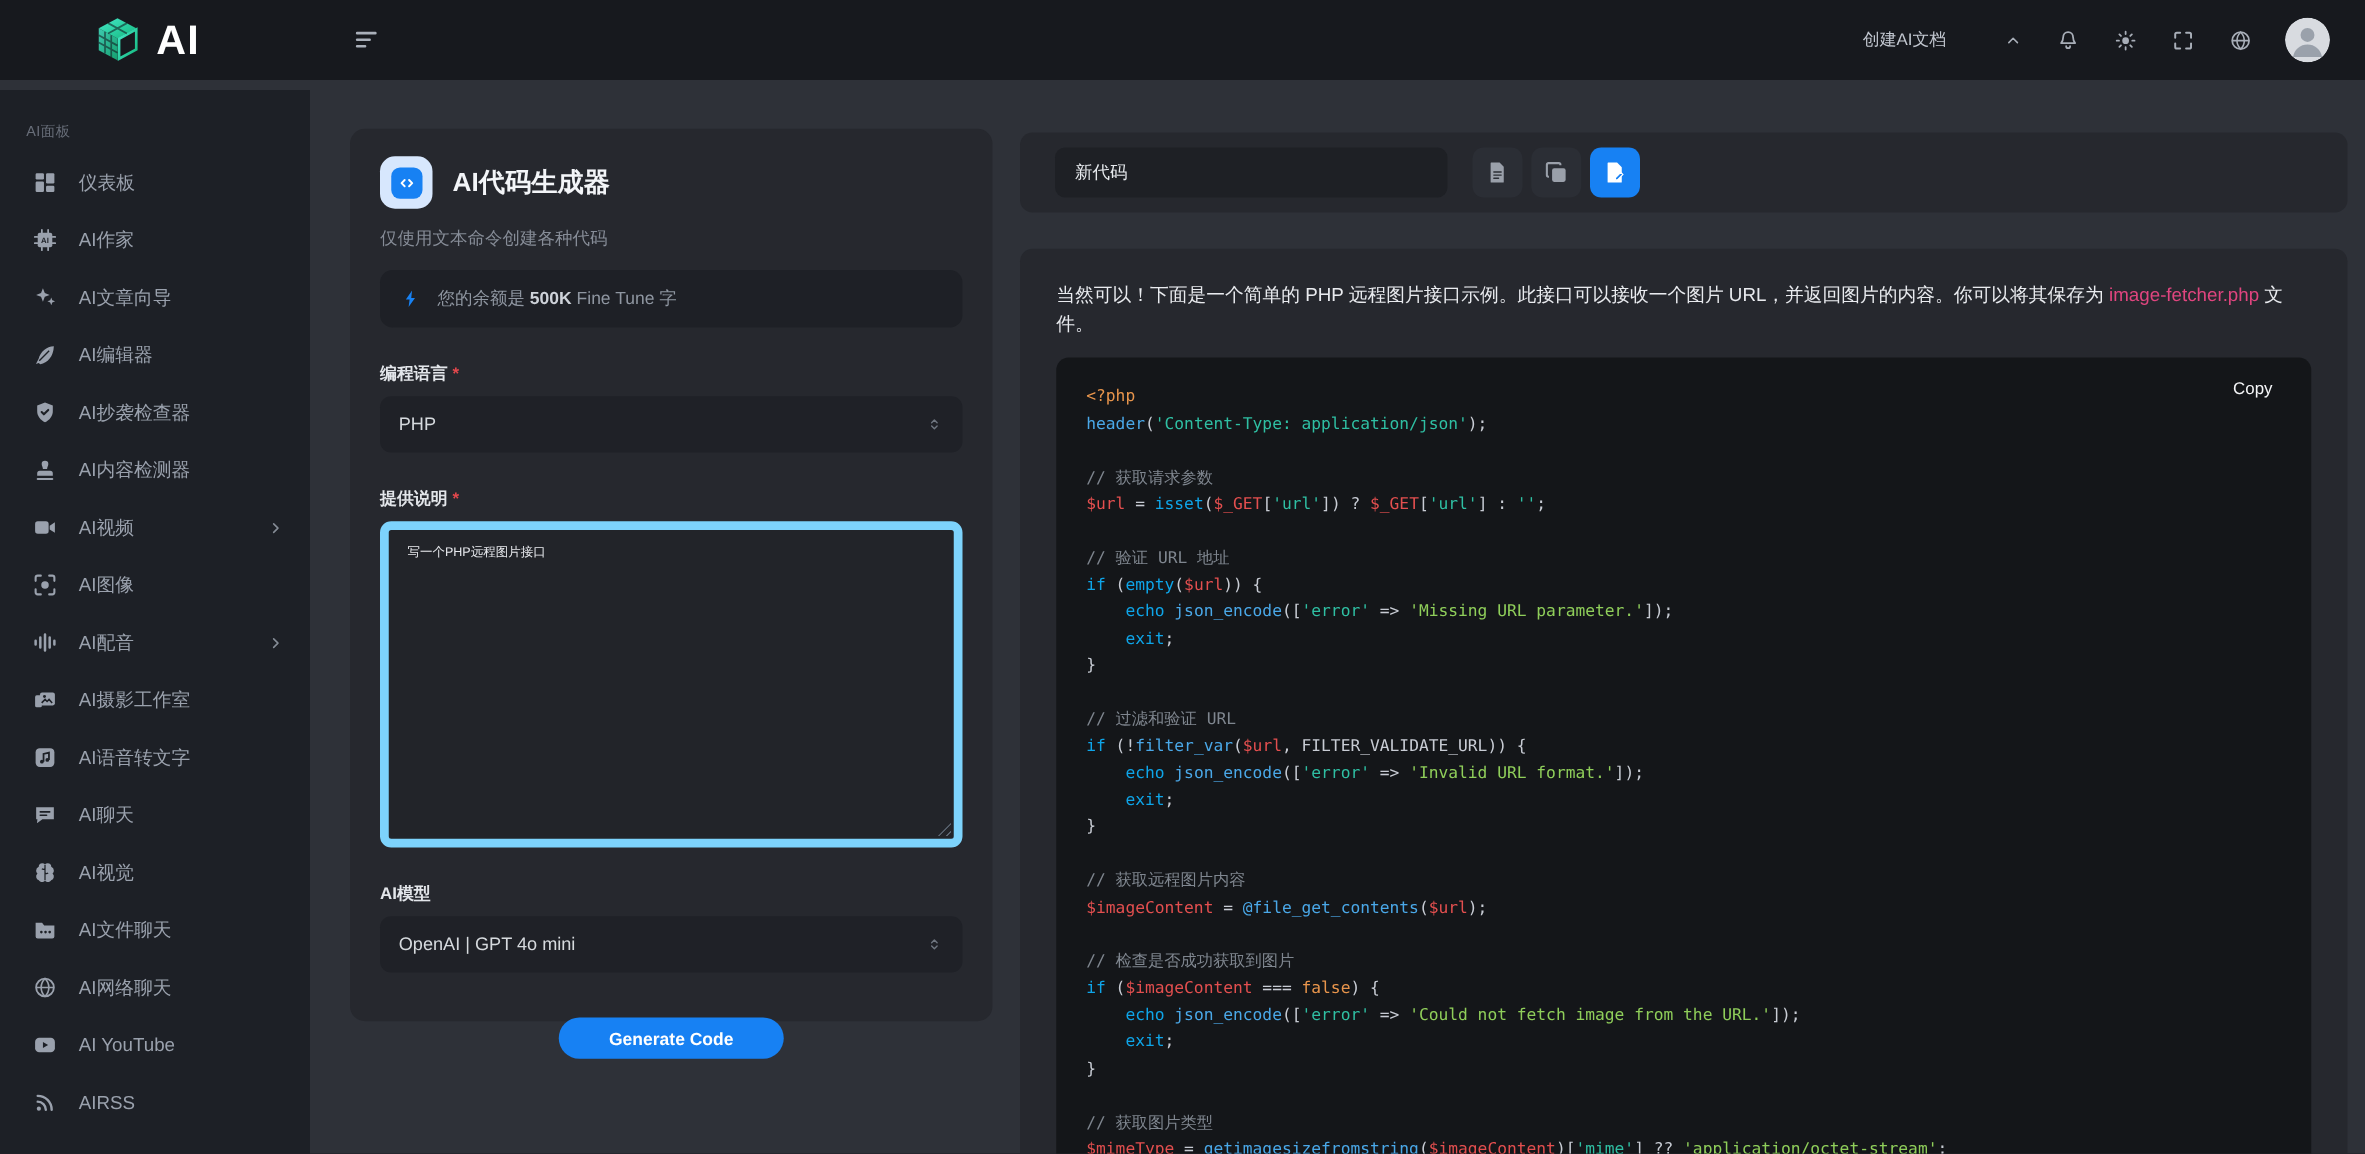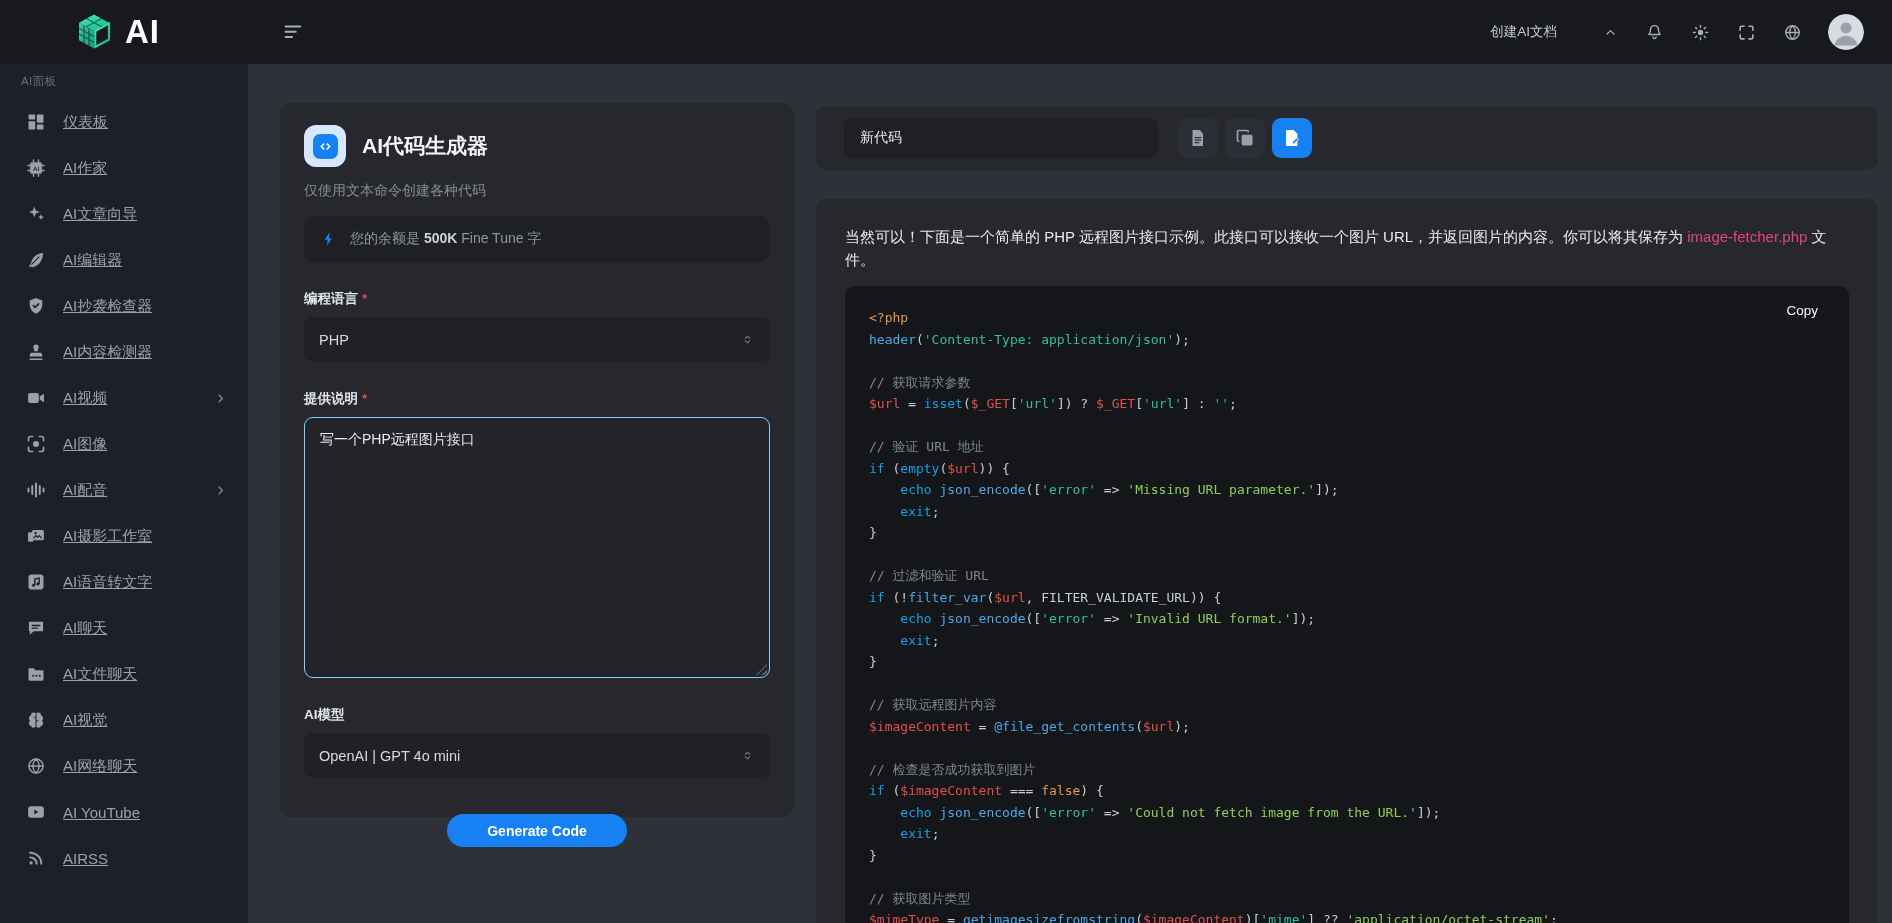--- a/index.html
+++ b/index.html
@@ -18,26 +18,26 @@
   .nav-right{margin-left:auto;display:flex;align-items:center;padding-right:28px;}
   .create-doc{font-size:13.5px;color:#c2c7d0;margin-right:46px;cursor:pointer;}
   .nav-actions{display:flex;align-items:center;gap:27px;}
   .nav-ico{background:none;border:none;padding:0;color:#a8aeb8;cursor:pointer;}
   .nav-ico svg{width:19px;height:19px;}
   .nav-ico.caret svg{width:15px;height:15px;}
   .avatar{width:36px;height:36px;border-radius:50%;overflow:hidden;margin-left:26px;cursor:pointer;}
   .avatar svg{width:36px;height:36px;}
 
   
-  .sidebar{position:absolute;top:48px;left:0;width:248px;bottom:0;background:#1d2026;overflow:hidden;}
+  .sidebar{position:absolute;top:72px;left:0;width:248px;bottom:0;background:#1d2026;overflow:hidden;}
   .side-label{margin:26px 0 10px 21px;font-size:11.5px;color:#686e79;letter-spacing:.4px;}
   .side-item{height:46px;display:flex;align-items:center;padding:0 20px 0 26px;gap:17px;
              color:#9aa1ad;font-size:15px;cursor:pointer;}
   .side-item .ic svg{width:20px;height:20px;}
-  .side-item .lbl{flex:1;white-space:nowrap;text-decoration:underline;}
+  .side-item .lbl{flex:1;white-space:nowrap;}
   .side-item .chev svg{width:15px;height:15px;color:#858c96;}
 
   
   .main{position:absolute;left:248px;top:64px;width:1644px;height:859px;background:#2e3138;}
 
   
   .gen-card{position:absolute;left:32px;top:39px;width:514px;height:714px;background:#26282e;
             border-radius:12px;padding:22px 24px;box-sizing:border-box;}
   .gen-head{display:flex;align-items:center;gap:16px;}
   .gen-ico-wrap{width:42px;height:42px;border-radius:12px;background:#d7e7fd;
@@ -52,22 +52,22 @@
   .balance .bolt{color:#1781f3;}
   .balance .bolt svg{width:16px;height:16px;}
   .balance .amt{color:#ced2d9;font-weight:bold;}
   .fld-label{margin-top:28px;font-size:13.5px;font-weight:bold;color:#e3e6ea;}
   .req{color:#e5484d;margin-left:4px;}
   .select{margin-top:9px;height:45px;background:#1f2127;border-radius:9px;display:flex;
           align-items:center;justify-content:space-between;padding:0 15px;color:#d6dade;
           font-size:14.5px;cursor:pointer;box-sizing:border-box;}
   .select .caret{color:#6f7680;}
   .select .caret svg{width:15px;height:15px;}
-  .textarea{margin-top:9px;height:261px;border:1px solid #7dd3fc;border-radius:9px;background:#222429;
-            padding:12px 15px;font-size:14px;color:#e8eaee;box-sizing:border-box;position:relative;
+  .textarea{margin-top:9px;height:261px;border:7px solid #7dd3fc;border-radius:9px;background:#222429;
+            padding:12px 15px;font-size:10px;color:#e8eaee;box-sizing:border-box;position:relative;
             cursor:text;line-height:1.4;}
   .textarea::after{content:"";position:absolute;right:2px;bottom:2px;width:11px;height:11px;
             background:repeating-linear-gradient(135deg,transparent 0 3px,#59636f 3px 4.5px);
             clip-path:polygon(100% 0,100% 100%,0 100%);}
   .btn-generate{display:block;margin:36px auto 0;width:180px;height:33px;border-radius:17px;
             background:#1781f3;color:#fff;font-size:14px;font-weight:bold;border:none;cursor:pointer;}
 
   
   .res-head{position:absolute;left:568px;top:42px;width:1062px;height:64px;background:#26282e;
             border-radius:10px;display:flex;align-items:center;padding:0 28px;box-sizing:border-box;}
@@ -281,36 +281,36 @@
             <svg viewBox="0 0 24 24" xmlns="http://www.w3.org/2000/svg">
               <path d="M3.5 4.5h17V16H9.5L4.3 20l.4-4h-1.2V4.5z" fill="currentColor"></path>
               <path d="M7.5 9h9M7.5 12.2h6" stroke="#1d2026" stroke-width="1.6" stroke-linecap="round"></path>
             </svg>
           </span>
           <span class="lbl">AI聊天</span>
         </div>
         <div class="side-item">
           <span class="ic">
             <svg viewBox="0 0 24 24" xmlns="http://www.w3.org/2000/svg">
+              <path d="M9.4 3A3.4 3.4 0 006 6.4 3.8 3.8 0 003.5 10c0 1.2.5 2.2 1.3 2.9a3.8 3.8 0 001.3 6.5c.6 1.1 1.8 1.8 3 1.8 1.1 0 2.1-.5 2.9-1.3.8.8 1.8 1.3 2.9 1.3 1.2 0 2.4-.7 3-1.8a3.8 3.8 0 001.3-6.5c.8-.7 1.3-1.7 1.3-2.9A3.8 3.8 0 0018 6.4 3.4 3.4 0 0014.6 3c-1 0-1.9.4-2.6 1.1A3.6 3.6 0 009.4 3z" fill="currentColor"></path>
+              <path d="M12 4.5v15M9 8.5c1 .8 2 .8 3 0M12 12.5c1 .8 2 .8 3 0" stroke="#1d2026" stroke-width="1.2" fill="none"></path>
+            </svg>
+          </span>
+          <span class="lbl">AI视觉</span>
+        </div>
+        <div class="side-item">
+          <span class="ic">
+            <svg viewBox="0 0 24 24" xmlns="http://www.w3.org/2000/svg">
               <path d="M3 5h6.2l2 2.6H21v10.6a2 2 0 01-2 2H5a2 2 0 01-2-2V5z" fill="currentColor"></path>
               <circle cx="8.5" cy="14" r="1.25" fill="#1d2026"></circle>
               <circle cx="12.5" cy="14" r="1.25" fill="#1d2026"></circle>
               <circle cx="16.5" cy="14" r="1.25" fill="#1d2026"></circle>
             </svg>
           </span>
           <span class="lbl">AI文件聊天</span>
-        </div>
-        <div class="side-item">
-          <span class="ic">
-            <svg viewBox="0 0 24 24" xmlns="http://www.w3.org/2000/svg">
-              <path d="M9.4 3A3.4 3.4 0 006 6.4 3.8 3.8 0 003.5 10c0 1.2.5 2.2 1.3 2.9a3.8 3.8 0 001.3 6.5c.6 1.1 1.8 1.8 3 1.8 1.1 0 2.1-.5 2.9-1.3.8.8 1.8 1.3 2.9 1.3 1.2 0 2.4-.7 3-1.8a3.8 3.8 0 001.3-6.5c.8-.7 1.3-1.7 1.3-2.9A3.8 3.8 0 0018 6.4 3.4 3.4 0 0014.6 3c-1 0-1.9.4-2.6 1.1A3.6 3.6 0 009.4 3z" fill="currentColor"></path>
-              <path d="M12 4.5v15M9 8.5c1 .8 2 .8 3 0M12 12.5c1 .8 2 .8 3 0" stroke="#1d2026" stroke-width="1.2" fill="none"></path>
-            </svg>
-          </span>
-          <span class="lbl">AI视觉</span>
         </div>
         <div class="side-item">
           <span class="ic">
             <svg viewBox="0 0 24 24" xmlns="http://www.w3.org/2000/svg">
               <circle cx="12" cy="12" r="8.5" stroke="currentColor" stroke-width="1.8" fill="none"></circle>
               <path d="M3.5 12h17M12 3.5c2.4 2.3 3.7 5.2 3.7 8.5s-1.3 6.2-3.7 8.5c-2.4-2.3-3.7-5.2-3.7-8.5S9.6 5.8 12 3.5z" stroke="currentColor" stroke-width="1.6" fill="none"></path>
             </svg>
           </span>
           <span class="lbl">AI网络聊天</span>
         </div>

